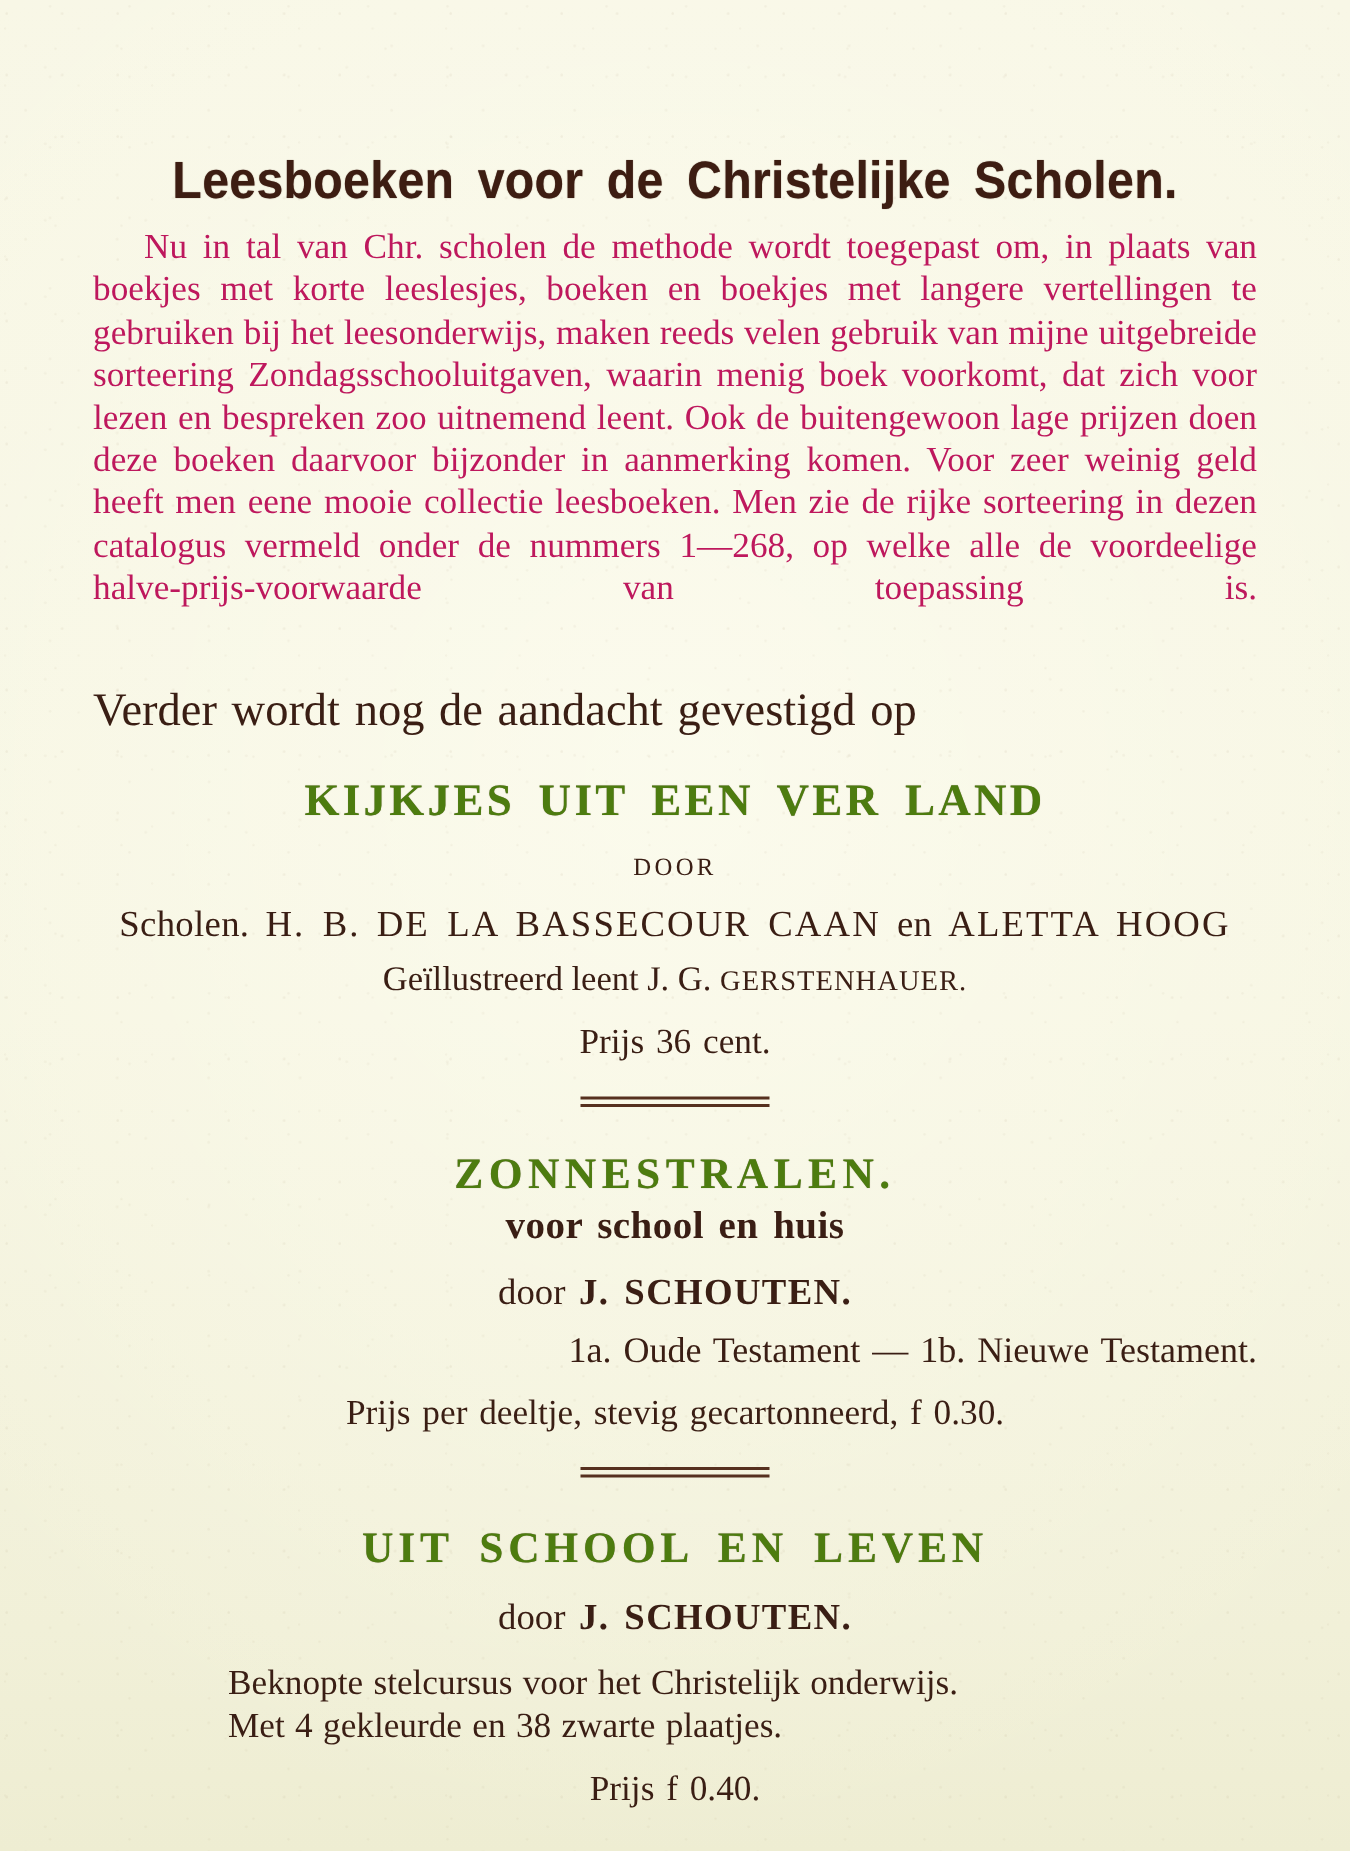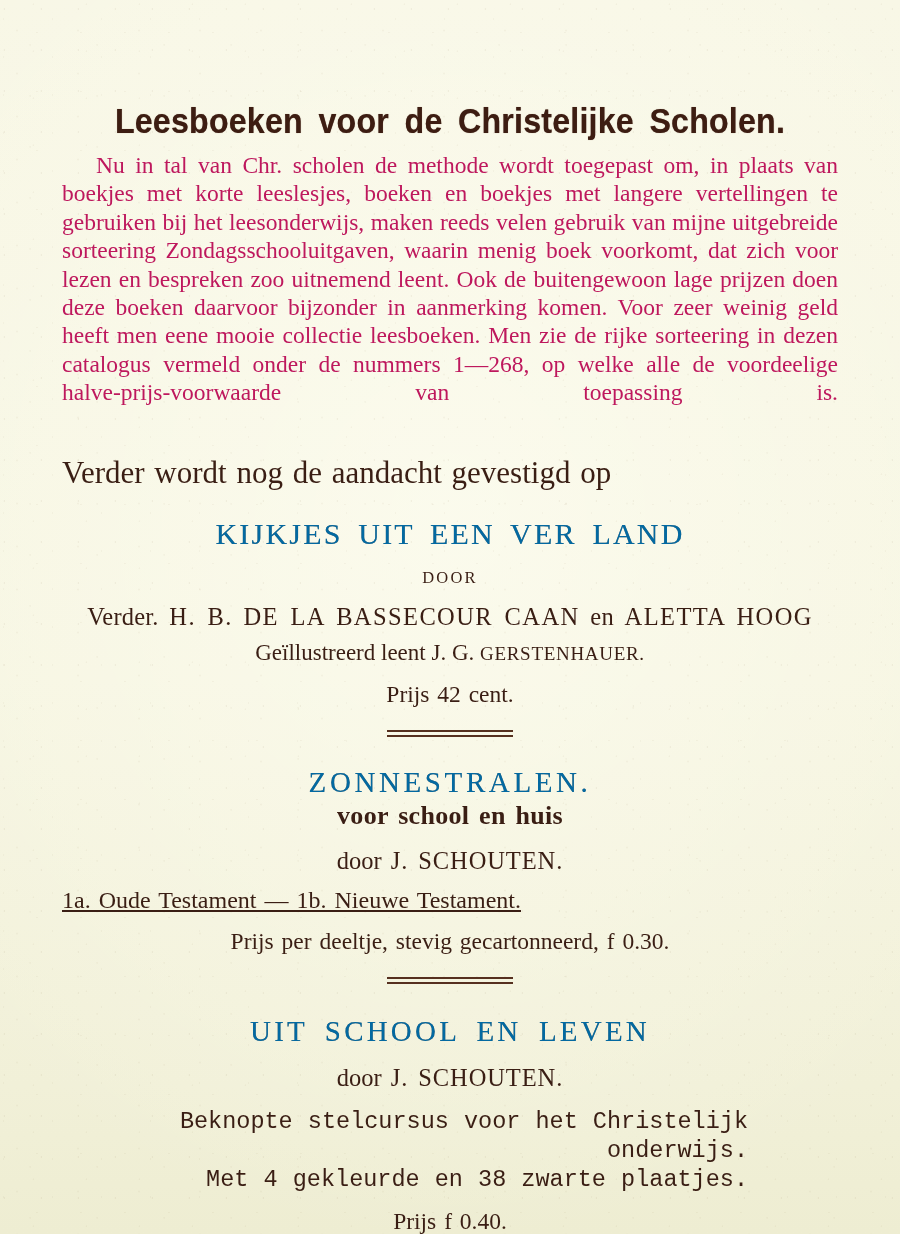--- a/index.html
+++ b/index.html
@@ -98,22 +98,22 @@
 
   
   .section { text-align: center; }
 
   .work-title {
     margin: 0;
     font-size: 30px;
     line-height: 34px;
     letter-spacing: 2.2px;
     word-spacing: 6px;
-    font-weight: normal;
-    color: #0369a1;
+    font-weight: bold;
+    color: #4d7c0f;
     text-shadow: 0 0 0.5px rgba(58,29,18,0.5);
   }
   #kijkjes-title { padding-top: 30px; }
 
   .byline-label {
     margin: 0;
     padding-top: 17px;
     font-size: 16.5px;
     letter-spacing: 2.2px;
     text-align: center;
@@ -188,46 +188,44 @@
   .sub-bold.line2 { padding-top: 1px; }
 
   .door-line {
     margin: 0;
     padding-top: 16px;
     font-size: 24.5px;
     line-height: 28px;
     text-align: center;
     word-spacing: 3px;
   }
-  .door-line .nm { letter-spacing: 0.9px; }
+  .door-line .nm { letter-spacing: 0.9px; font-weight: bold; }
 
   .parts-line {
     margin: 0;
     padding-top: 11px;
     font-size: 24px;
     line-height: 28px;
-    text-align: left;
+    text-align: right;
     word-spacing: 2px;
-    text-decoration: underline;
   }
 
   #uit-school-title {
     padding-top: 30px;
     font-size: 29px;
     letter-spacing: 3.2px;
     word-spacing: 7px;
   }
 
   
   .desc-block {
     width: 596px;
     margin: 0 auto;
     padding-top: 15px;
-    text-align: right;
-    font-family: Liberation Mono, monospace;
+    text-align: left;
   }
   .desc-block p {
     margin: 0;
     font-size: 23.5px;
     line-height: 29px;
     word-spacing: 1px;
   }
 </style>
 </head>
 <body>
@@ -240,32 +238,32 @@
   <h1 class="doc-title">Leesboeken voor de Christelijke Scholen.</h1>
 
   <p class="body-par" id="intro-paragraph">Nu in tal van Chr. scholen de methode wordt toegepast om, in plaats van boekjes met korte leeslesjes, boeken en boekjes met langere vertellingen te gebruiken bij het leesonderwijs, maken reeds velen gebruik van mijne uitgebreide sorteering Zondagsschooluitgaven, waarin menig boek voorkomt, dat zich voor lezen en bespreken zoo uitnemend leent. Ook de buitengewoon lage prijzen doen deze boeken daarvoor bijzonder in aanmerking komen. Voor zeer weinig geld heeft men eene mooie collectie leesboeken. Men zie de rijke sorteering in dezen catalogus vermeld onder de nummers 1—268, op welke alle de voordeelige halve-prijs-voorwaarde van toepassing is.</p>
 
   <p class="lead-line">Verder wordt nog de aandacht gevestigd op</p>
 
   <div class="section">
     <h2 class="work-title" id="kijkjes-title">KIJKJES UIT EEN VER LAND</h2>
     <p class="byline-label">DOOR</p>
     <p class="author-line">
-      <span class="lc">Verder.</span>
+      <span class="lc">Scholen.</span>
       <span class="nm">H. B.</span>
       <span class="nm">DE LA BASSECOUR CAAN</span>
       <span class="lc">en</span>
       <span class="nm">ALETTA HOOG</span>
     </p>
     <p class="illus-line">
       <span>Geïllustreerd leent</span>
       <span>J. G.</span>
       <span class="smallcaps">GERSTENHAUER.</span>
     </p>
-    <p class="price-line">Prijs 42 cent.</p>
+    <p class="price-line">Prijs 36 cent.</p>
   </div>
 
   <div class="divider">
     <div class="r1"></div>
     <div class="r2"></div>
   </div>
 
   <div class="section">
     <h2 class="work-title" id="zonnestralen-title">ZONNESTRALEN.</h2>
     <p class="sub-bold line2">voor school en huis</p>

